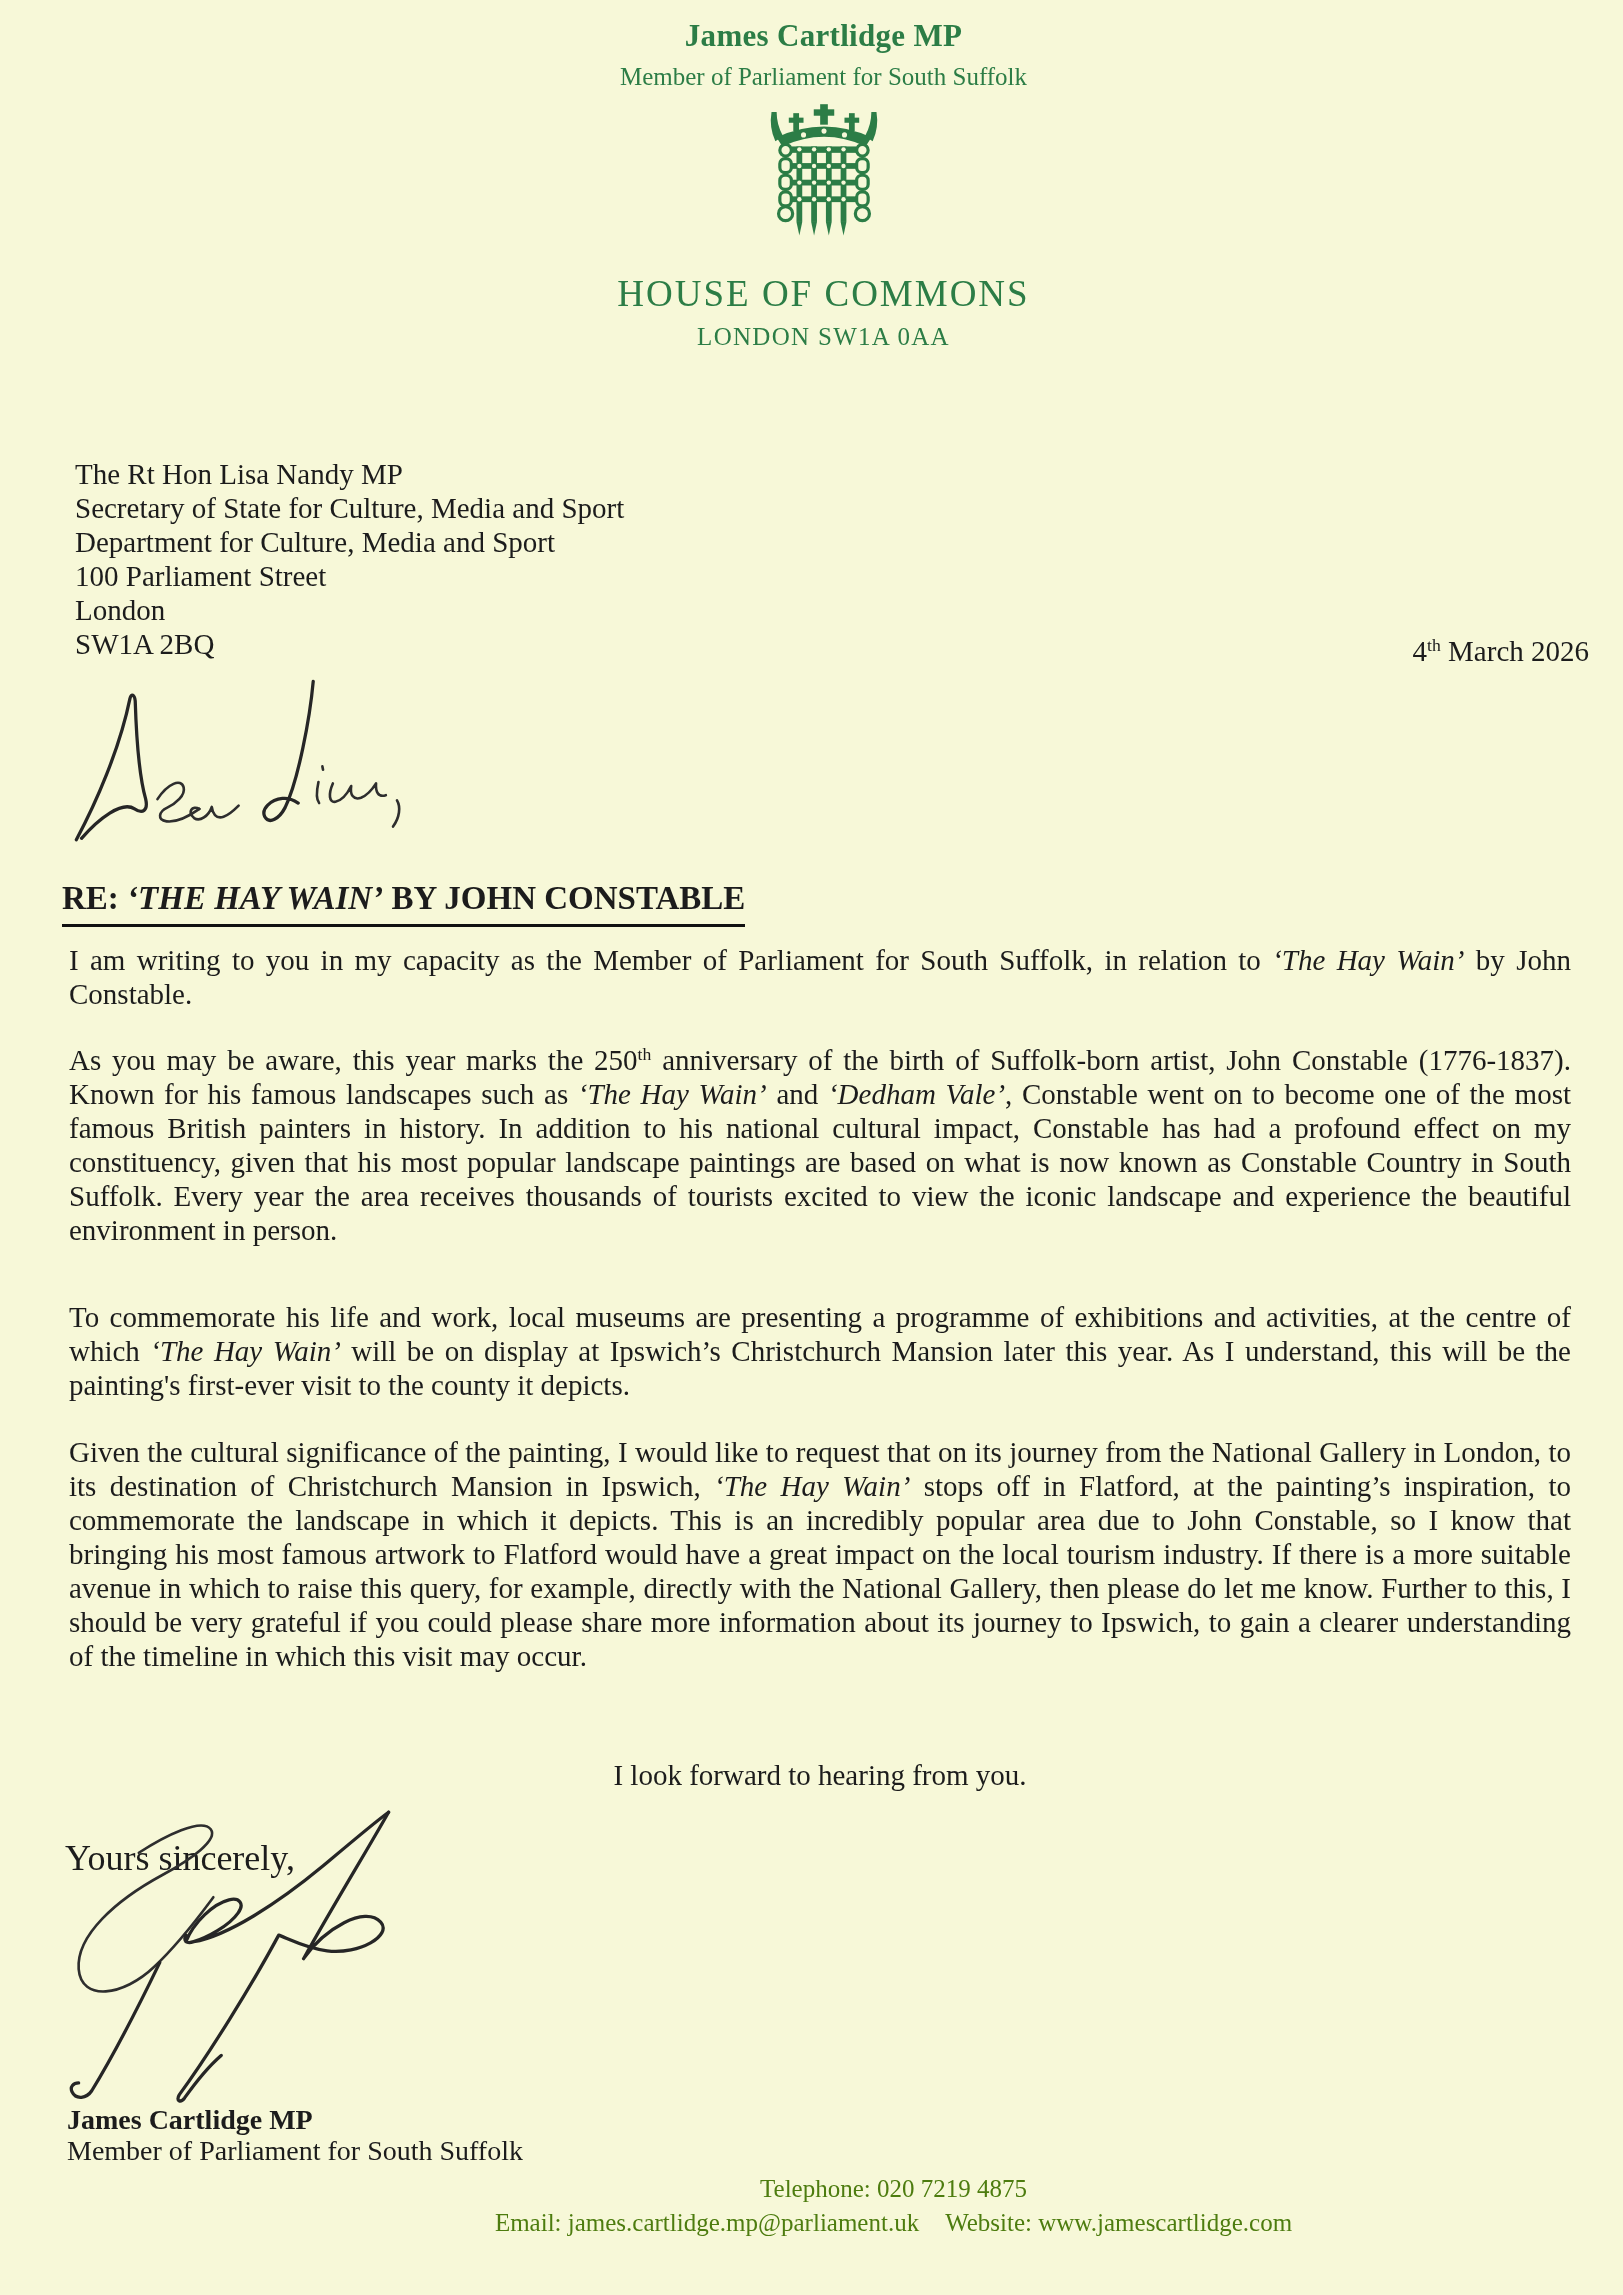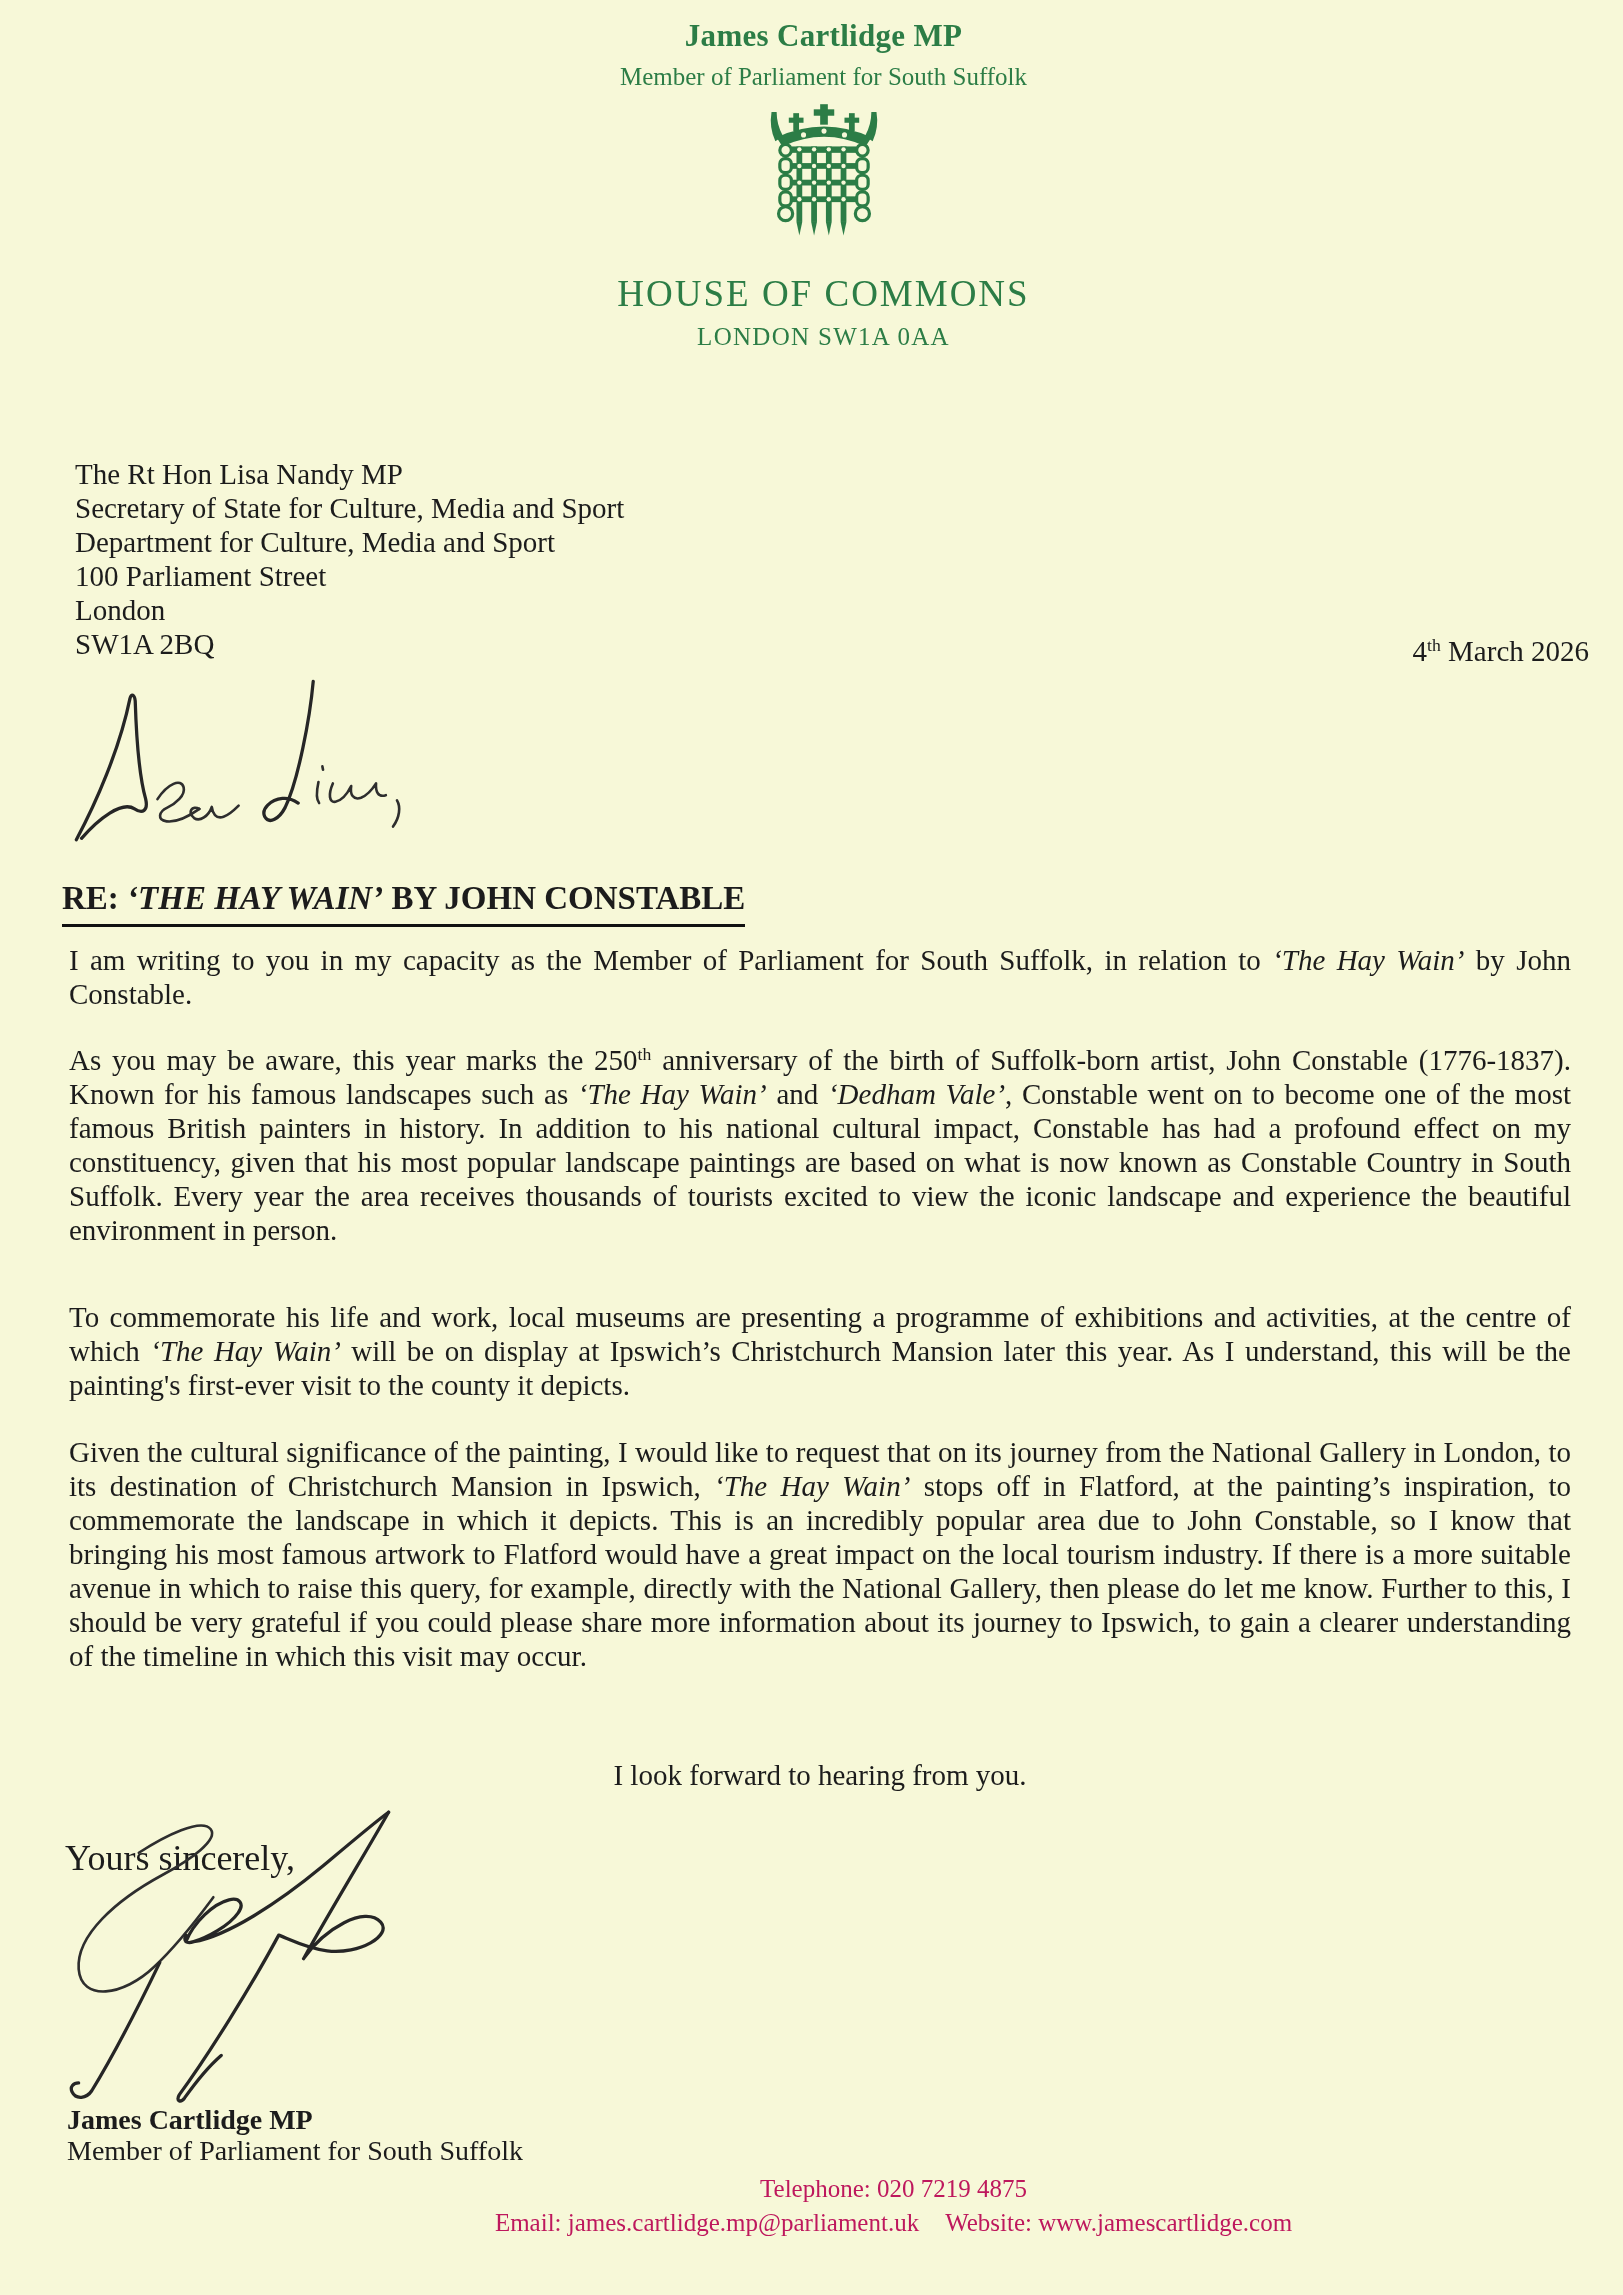--- a/index.html
+++ b/index.html
@@ -39,21 +39,21 @@
   .p2{top:1043px;}
   .p3{top:1300px;}
   .p4{top:1435px;}
   .p5{top:1758px;text-align:center;}
   
   .valediction{position:absolute;left:65px;top:1837px;font-size:36px;}
   .names{position:absolute;left:67px;top:2104px;font-size:28px;line-height:31px;}
   .signatory-name{font-weight:bold;}
   
   .footer{position:absolute;left:0;top:2172px;width:1623px;padding-left:164px;box-sizing:border-box;
-          text-align:center;color:#be185d;font-size:25px;line-height:34px;}
+          text-align:center;color:#4d7c0f;font-size:25px;line-height:34px;}
   .footer .website{margin-left:26px;}
   .crest-fill{fill:#2c7d46;}
   .crest-bg{fill:#f7f8d8;}
   .crest-line{fill:none;stroke:#2c7d46;stroke-width:5;}
 </style>
 </head>
 <body>
 
 <div class="page">
 

